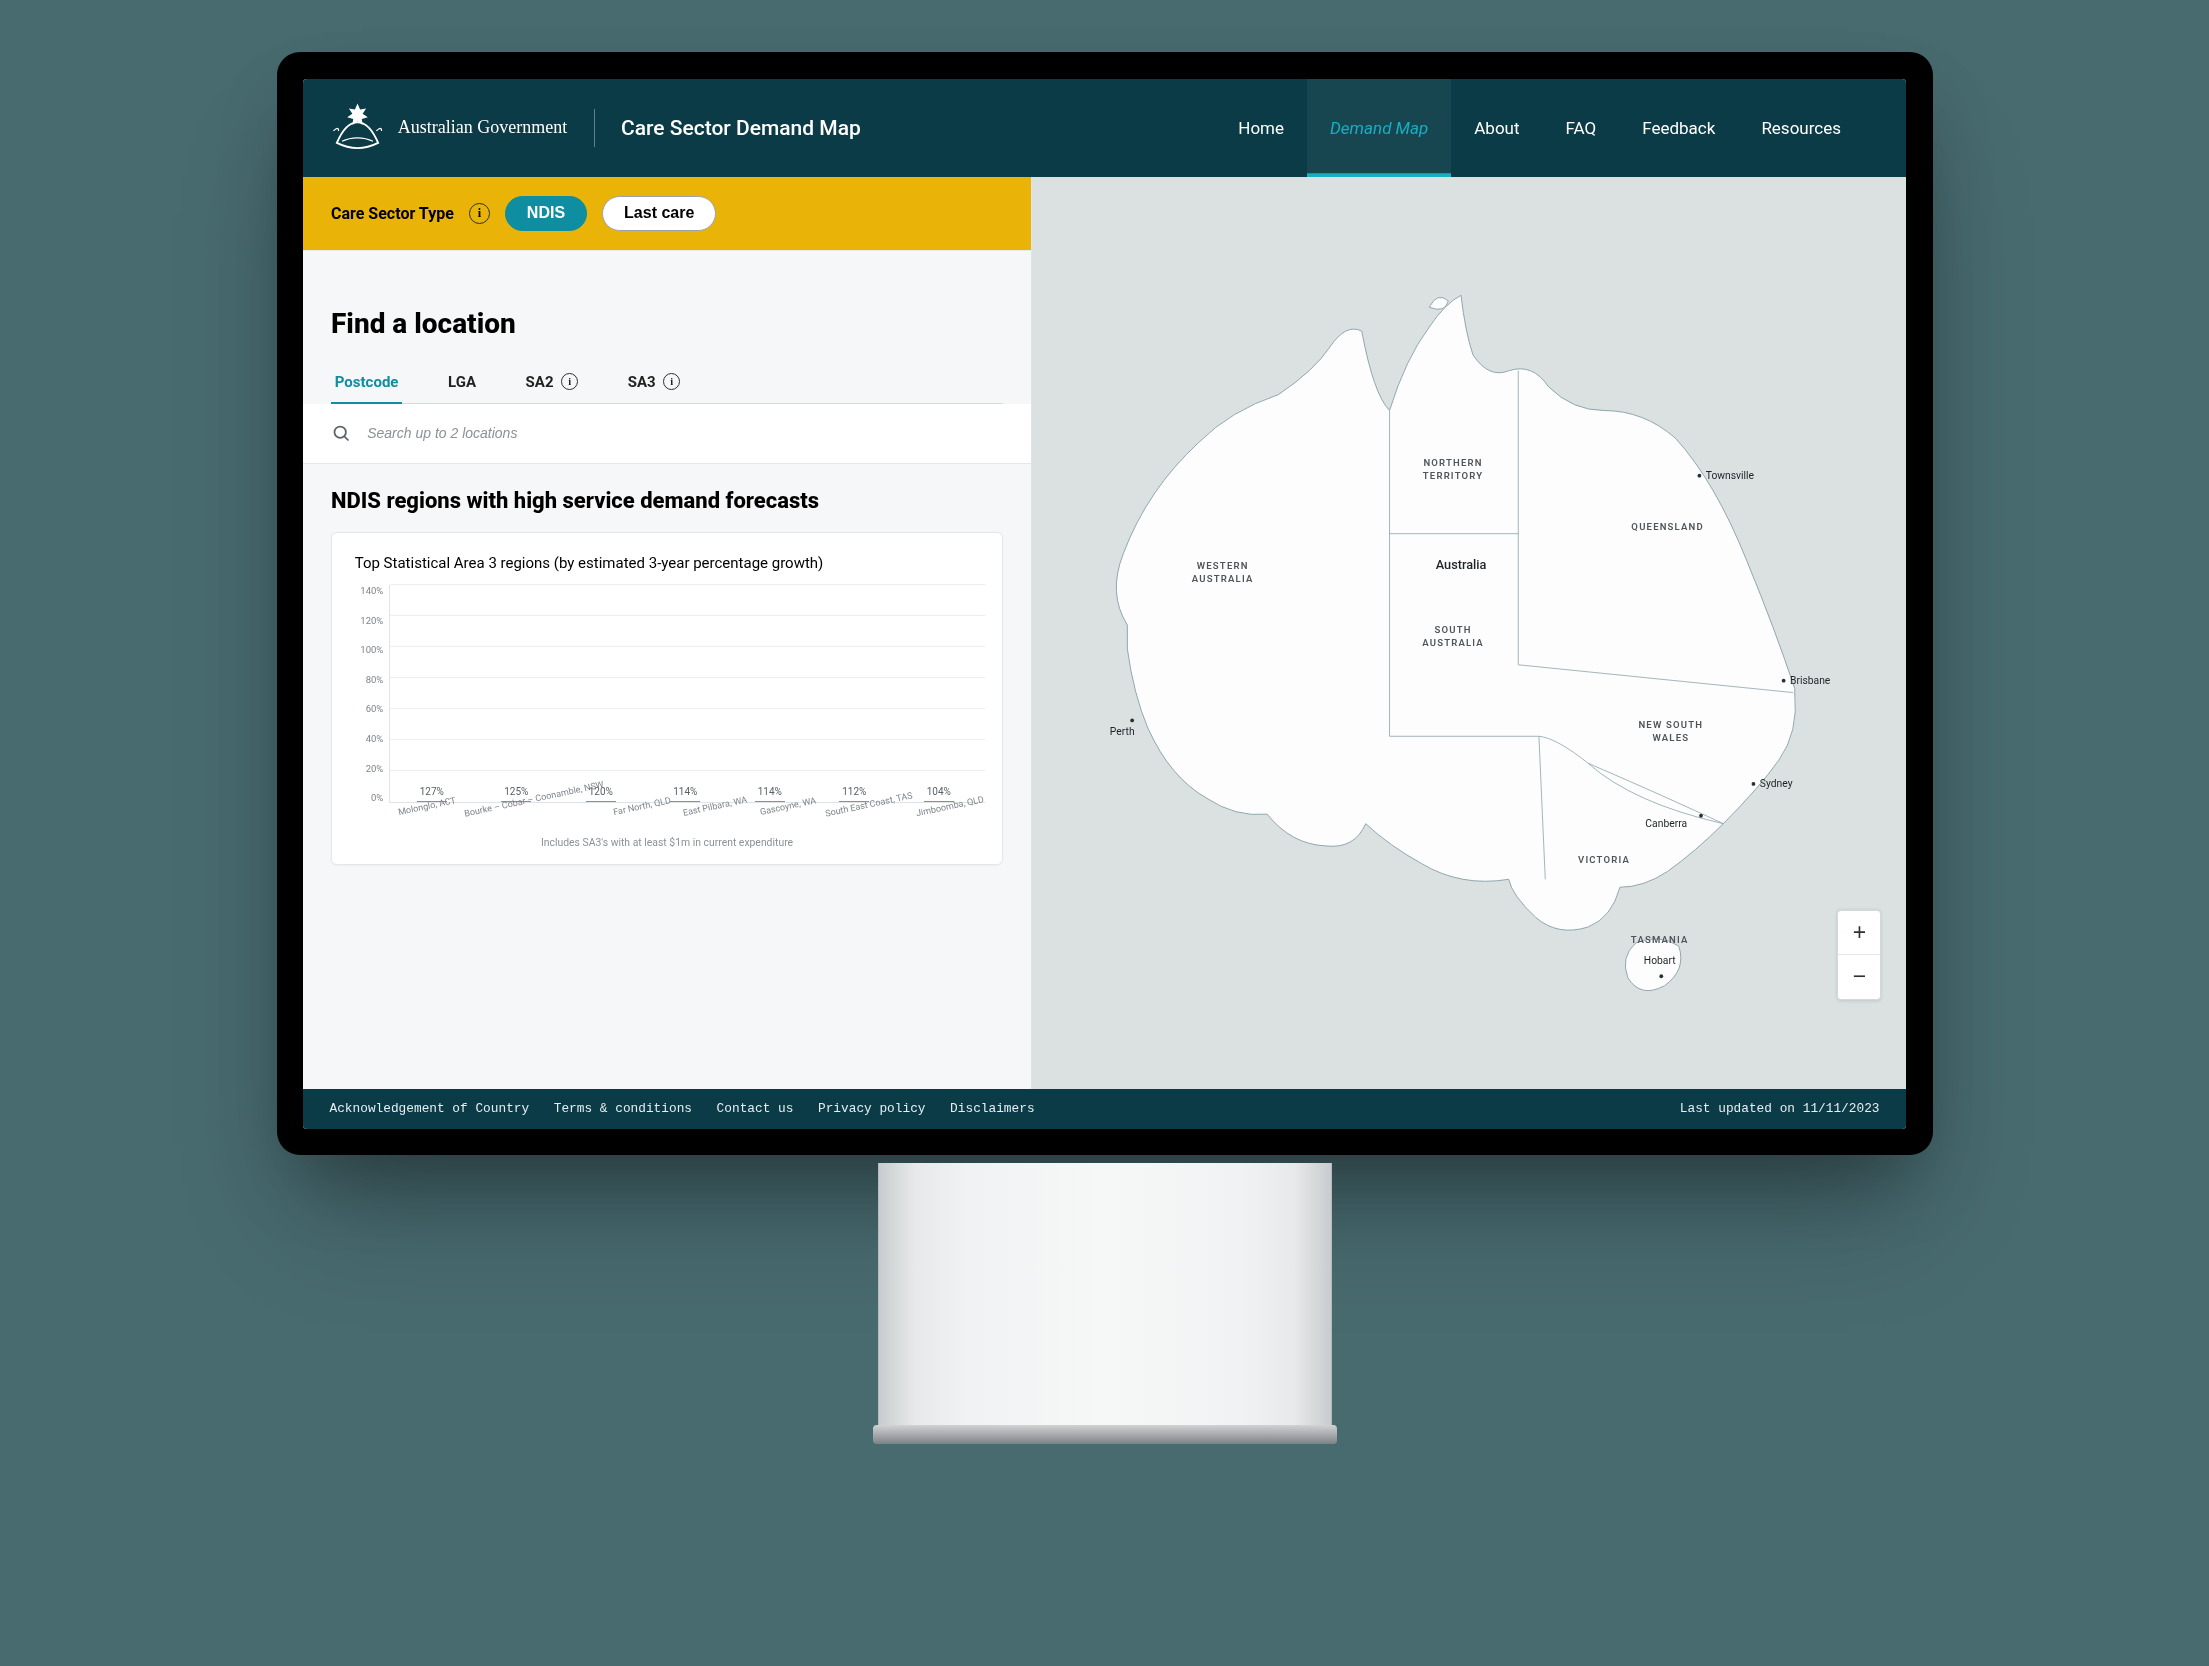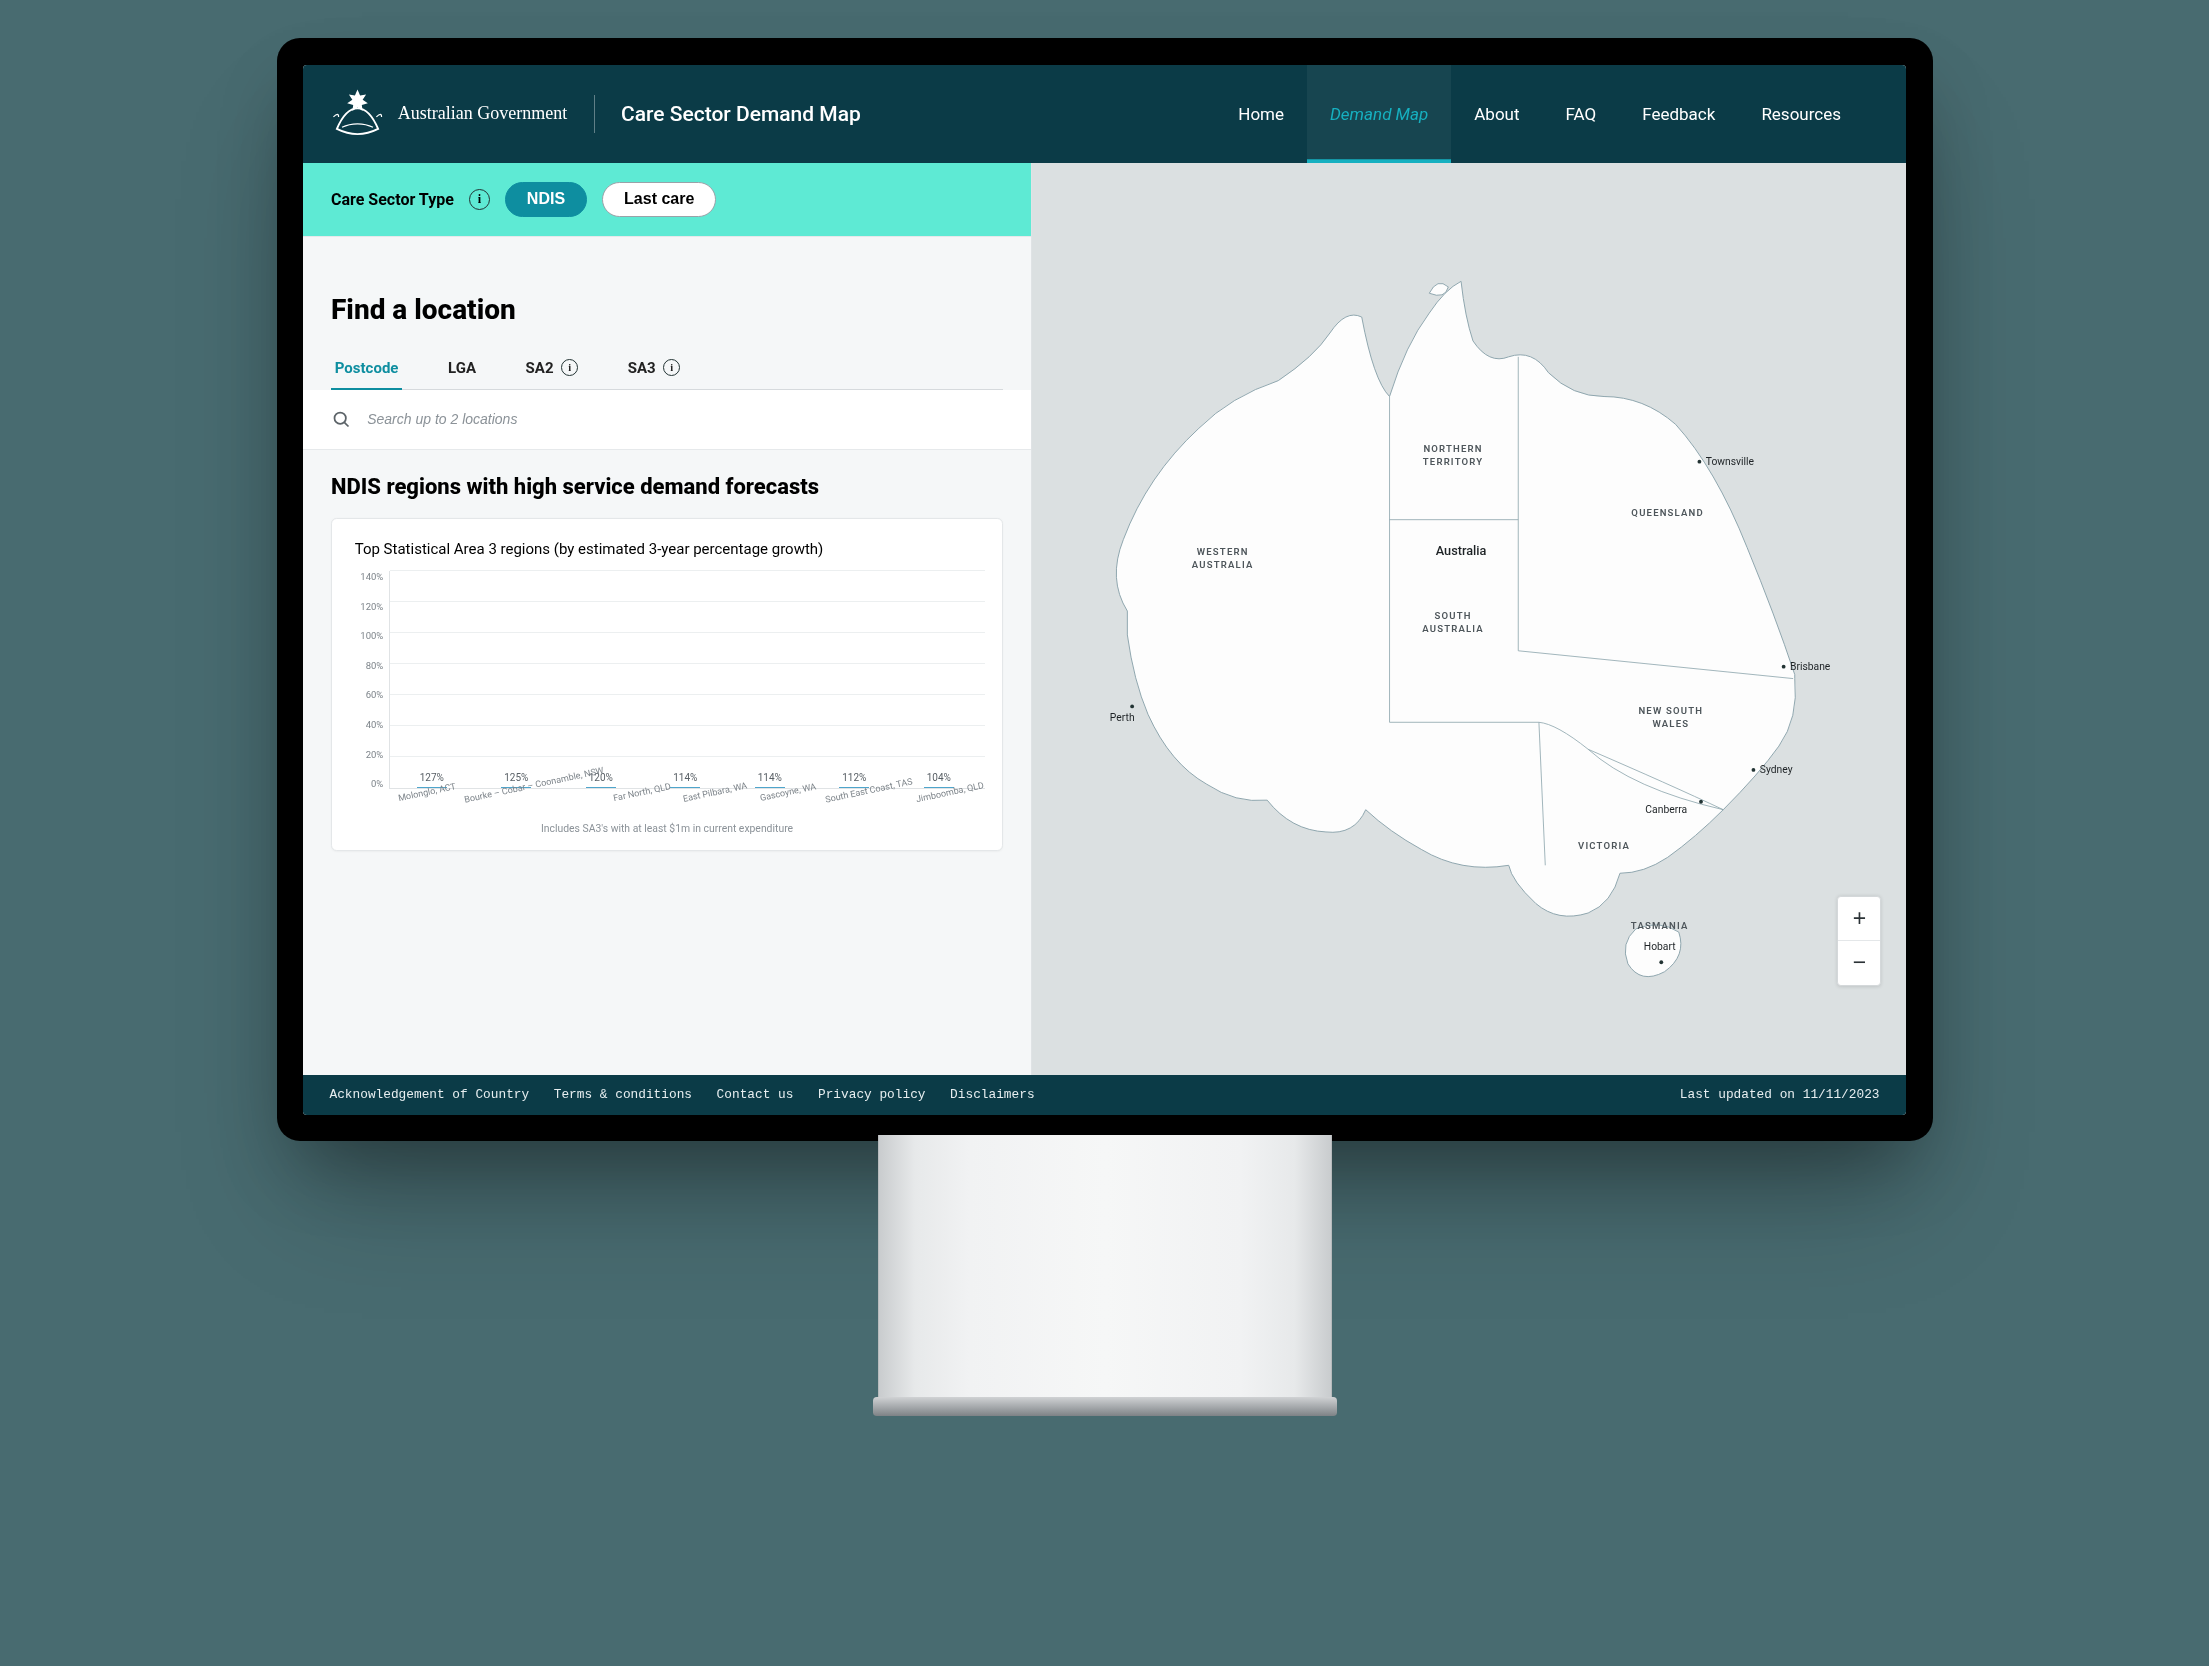--- a/index.html
+++ b/index.html
@@ -30,21 +30,21 @@
     padding:0;
   }
 
   
   .monitor-wrap{ width:2210px; padding:38px 0 0 0;}
   .bezel{
     background:#000;
     border-radius:23px;
     padding:26.5px;
     width:1656px;
-    margin:0 auto;
+    margin:14px auto;
     box-shadow: 0 38px 76px -19px rgba(0,0,0,0.3), 0 76px 114px -28px rgba(0,0,0,0.25);
   }
   .stand-neck{
     width:454px;height:265px;margin:-5.7px auto 0;
     background:linear-gradient(90deg,#c9ccce 0%, #e7e9ea 8%, #f1f2f3 20%, #f6f7f7 50%,#f1f2f3 80%,#e7e9ea 92%,#c9ccce 100%);
     border-left:0.9px solid #b7babc;border-right:0.9px solid #b7babc;
   }
   .stand-foot{
     width:464px;height:19px;margin:-3.8px auto 0;border-radius:3.8px;
     background:linear-gradient(180deg,#d0d2d4,#9fa3a6 60%,#7e8286);
@@ -59,21 +59,21 @@
   .gov-label{font-family:"Times New Roman",Times,serif;font-size:18px;white-space:nowrap;}
   .vdiv{width:0.9px;height:38px;background:rgba(255,255,255,0.35);margin:0 26.5px;}
   .app-title{font-size:21px;font-weight:500;text-align:right;}
   .nav{margin-left:auto;display:flex;align-self:stretch;}
   .nav a{display:flex;align-items:center;padding:0 23px;color:#fff;text-decoration:none;font-size:17px;}
   .nav a.active{color:var(--teal-bright);background:rgba(255,255,255,0.05);box-shadow: inset 0 -3.8px 0 var(--teal-bright); font-style: italic;}
 
   
   .body{flex:1;display:flex;min-height:0;}
   .sidebar{width:729px;background:var(--bg);display:flex;flex-direction:column;border-right:0.9px solid #dfe3e5;}
-  .sector-row{background:#5eead4;border-bottom:0.9px solid #e6e9eb;padding:19px 28px;display:flex;align-items:center;gap:15px;}
+  .sector-row{background:#eab308;border-bottom:0.9px solid #e6e9eb;padding:19px 28px;display:flex;align-items:center;gap:15px;}
   .sector-label{font-weight:700;font-size:16px;}
   .info-icon{display:inline-flex;width:21px;height:21px;border:1.9px solid #233;border-radius:50%;align-items:center;justify-content:center;font-weight:800;font-size:12.3px;font-family:serif;}
   .info-icon.small{width:17px;height:17px;font-size:10.4px;border-width:1.4px;}
   .pill{border:1.4px solid #9aa2a8;background:#fff;border-radius:945px;padding:7.6px 21px;font-size:16px;font-weight:600;}
   .pill.active{background:var(--teal-pill);border-color:var(--teal-pill);color:#fff;}
 
   .panel-pad{padding:26.5px 28px 0;}
   .h2{font-size:28px;font-weight:800;margin:30px 0 21px;}
 
   .loc-tabs{display:flex;gap:42px;border-bottom:1.4px solid #d6dadd;align-items:flex-end;}

